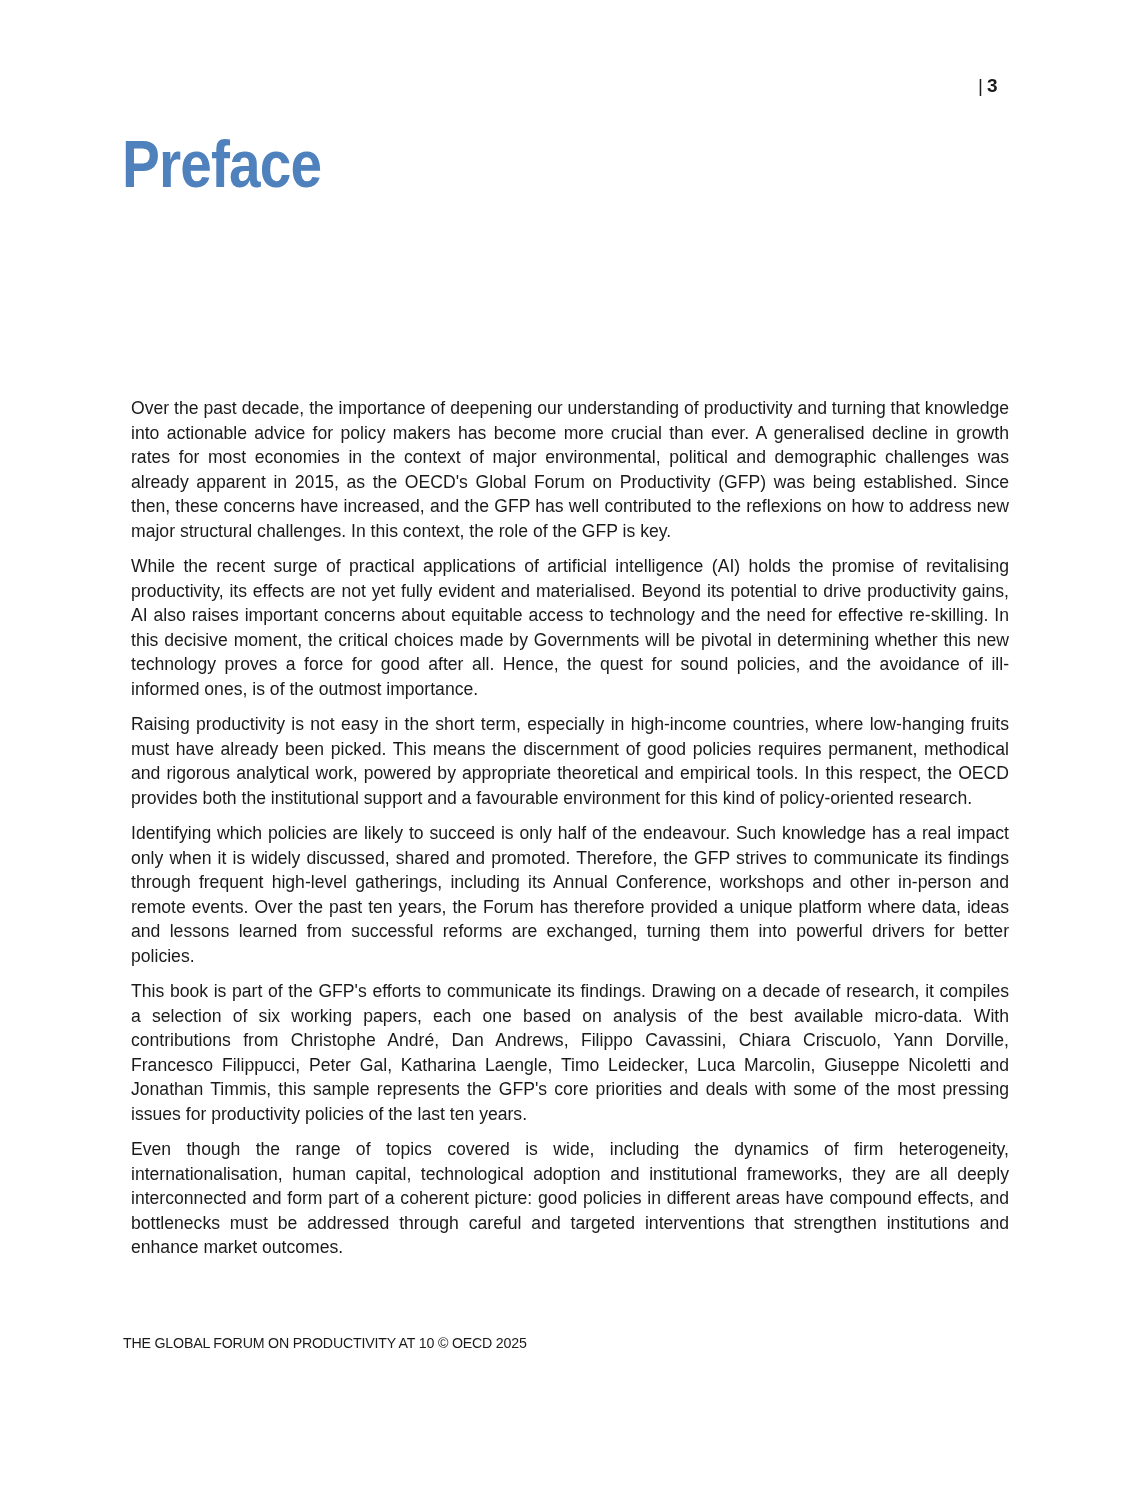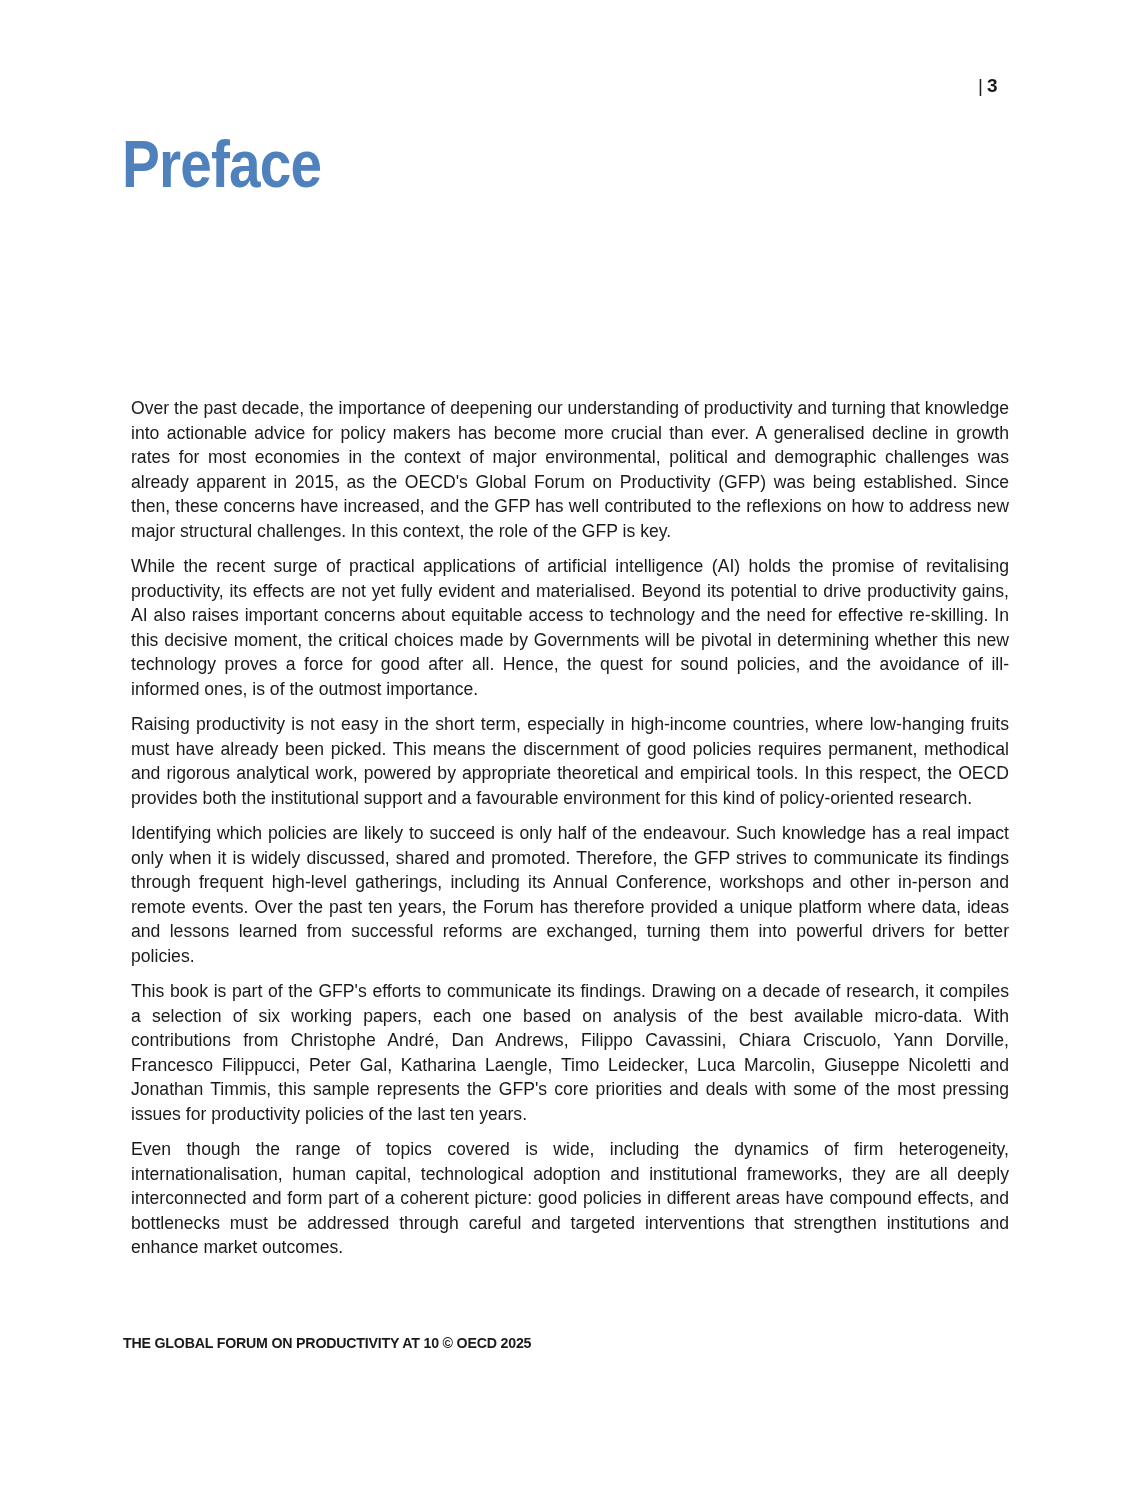--- a/index.html
+++ b/index.html
@@ -59,21 +59,20 @@
     }
     .footer {
       position: absolute;
       top: 1334px;
       left: 123px;
       font-size: 14.2px;
       line-height: 18px;
       color: #1a1a1a;
       letter-spacing: -0.2px;
       white-space: nowrap;
-      font-weight: bold;
     }
     .watermark {
       position: absolute;
       top: 1544px;
       left: 1044px;
       font-size: 17px;
       line-height: 20px;
       color: #15803d;
       font-family: "DejaVu Sans", sans-serif;
       white-space: nowrap;

